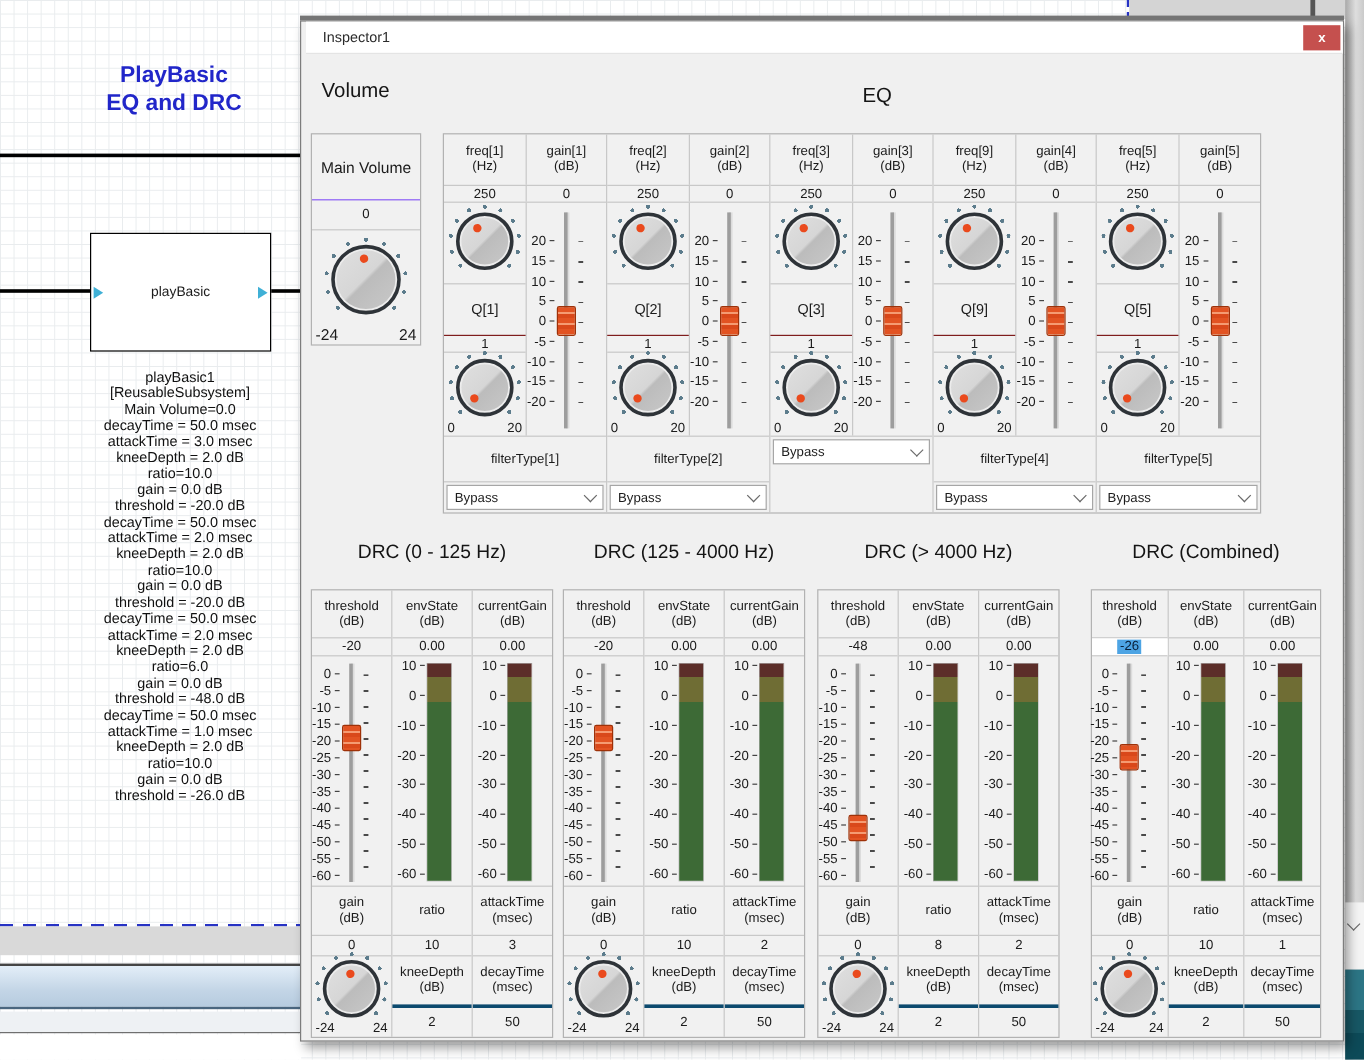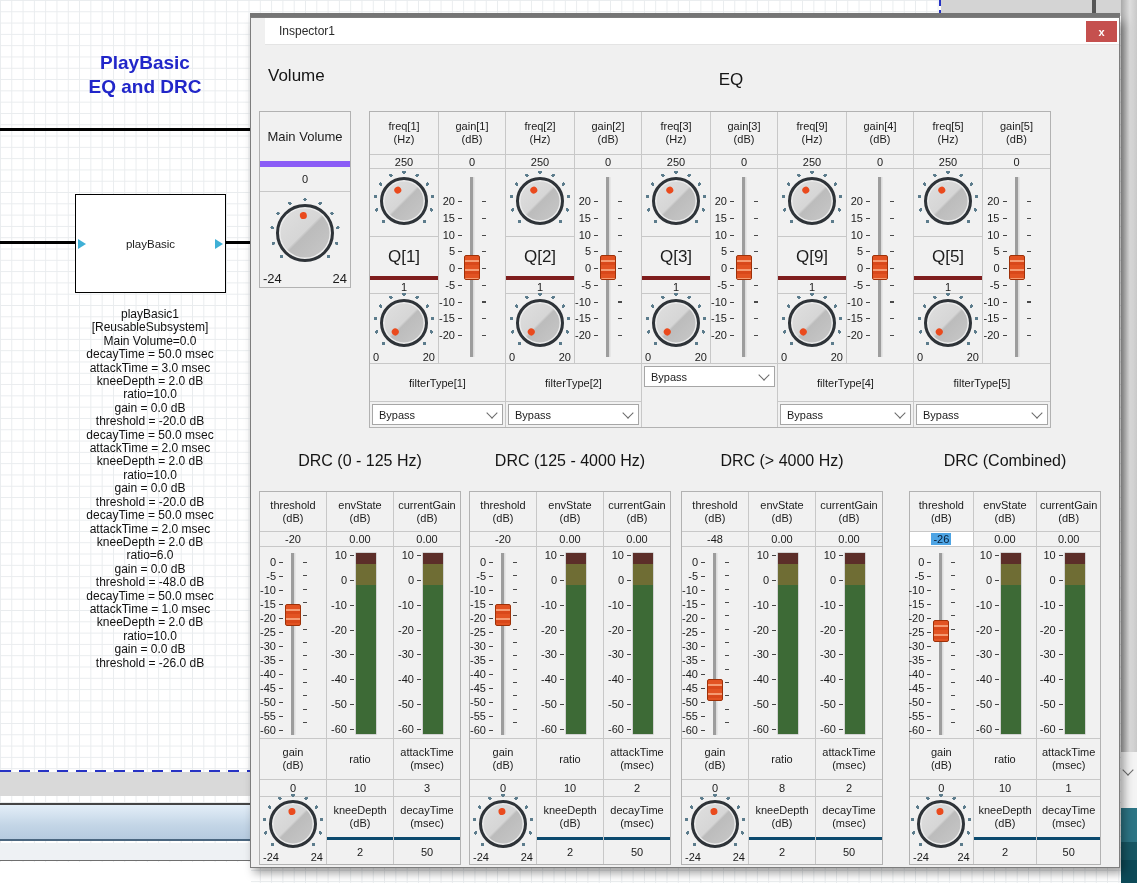--- a/index.html
+++ b/index.html
@@ -43,37 +43,37 @@
   .rail-patch{position:absolute;left:1121px;top:752px;width:16px;height:56px;background:#f4f4f4;}
   .rail-teal{position:absolute;left:1121px;top:808px;width:16px;height:75px;
     background:linear-gradient(#2c7585 0 45%,#175764 45% 70%,#0d4a58 70% 100%);}
   .chev{display:inline-block;width:7px;height:7px;border-right:1.6px solid #6a6a6a;border-bottom:1.6px solid #6a6a6a;transform:rotate(45deg);}
   .rail-chev{position:absolute;left:1124px;top:766px;}
 
   
   #window{position:absolute;left:250px;top:17px;width:870px;height:851px;background:#f0f0f0;
     border:1px solid #7d7d7d;box-sizing:border-box;box-shadow:4px 5px 9px rgba(0,0,0,.38);}
   #window::before{content:"";position:absolute;left:-1px;right:-1px;top:-5px;height:4px;background:#757575;}
-  #titlebar{position:absolute;left:14px;top:0;right:0;height:26px;background:#fff;border-bottom:1px solid #e4e4e4;}
+  #titlebar{position:absolute;left:4px;top:0;right:0;height:26px;background:#fff;border-bottom:1px solid #e4e4e4;}
   #titlebar .ttl{position:absolute;left:14px;top:0;line-height:26px;font-size:12px;color:#2b2b2b;}
   #closebtn{position:absolute;top:3px;right:2px;width:31px;height:21px;background:#c5504e;color:#fff;
     display:flex;align-items:center;justify-content:center;font-size:11px;font-weight:bold;cursor:default;}
 
   .sect-title{position:absolute;font-size:17px;color:#151515;}
   #vol-title{left:17px;top:48px;}
   #eq-title{left:380px;top:52px;width:200px;text-align:center;}
 
   
   .tbl{border:1px solid #b2b2b2;background:#f1f1f1;box-sizing:border-box;}
   .hdr2{display:flex;flex-direction:column;align-items:center;justify-content:center;font-size:11px;line-height:13px;}
   .vcell{display:flex;align-items:center;justify-content:center;font-size:11px;}
 
   
   #volbox{position:absolute;left:8px;top:93px;width:92px;}
-  #volbox .vl{height:55px;border-bottom:6px solid #8b5cf6;display:flex;align-items:center;justify-content:center;font-size:13px;box-sizing:border-box;}
+  #volbox .vl{height:55px;border-bottom:1px solid #8b5cf6;display:flex;align-items:center;justify-content:center;font-size:13px;box-sizing:border-box;}
   #volbox .vv{height:25px;border-bottom:1px solid #c8c8c8;box-sizing:border-box;}
   #volbox .vk{height:95px;position:relative;}
 
   
   .knob{position:relative;}
   .k48{width:48px;height:48px;} .k58{width:58px;height:58px;}
   .kbody{position:absolute;inset:0;border-radius:50%;border:3px solid #2e3338;
     background:linear-gradient(135deg,#e0e0e0 0%,#d6d6d6 48%,#bcbcbc 52%,#c9c9c9 100%);
     box-shadow:inset 0 0 0 1.5px #ececec;}
   .karm{position:absolute;inset:0;transform:rotate(var(--rot,0deg));}
@@ -101,21 +101,21 @@
   .eqch{width:136px;border-right:1px solid #c8c8c8;box-sizing:border-box;display:flex;flex-direction:column;}
   .eqch:last-child{border-right:none;}
   .eh{height:43px;border-bottom:1px solid #c8c8c8;display:flex;box-sizing:border-box;}
   .ev{height:14px;border-bottom:1px solid #c8c8c8;display:flex;box-sizing:border-box;}
   .ew{height:195px;border-bottom:1px solid #c8c8c8;display:flex;box-sizing:border-box;}
   .efl{height:38px;border-bottom:1px solid #c8c8c8;display:flex;align-items:center;justify-content:center;font-size:11px;box-sizing:border-box;}
   .efd{height:25px;box-sizing:border-box;}
   .c1{width:69px;border-right:1px solid #c8c8c8;box-sizing:border-box;}
   .c2{flex:1;}
   .fk{height:68px;border-bottom:1px solid #c8c8c8;position:relative;box-sizing:border-box;}
-  .ql{height:43px;border-bottom:4px solid #7f1d1d;display:flex;align-items:center;justify-content:center;font-size:17px;box-sizing:border-box;}
+  .ql{height:43px;border-bottom:1px solid #7f1d1d;display:flex;align-items:center;justify-content:center;font-size:12px;box-sizing:border-box;}
   .qv{height:14px;border-bottom:1px solid #c8c8c8;box-sizing:border-box;}
   .qk{height:70px;position:relative;}
   .fk .cknob{top:8px;} .qk .cknob{top:5px;}
   .vk .cknob{top:12px;}
 
   
   .vslider{position:relative;height:100%;}
   .strack{position:absolute;left:50%;margin-left:-2px;width:3px;background:#9d9d9d;box-shadow:1.5px 0 0 #dcdcdc;}
   .gslider .strack{top:8px;height:180px;}
   .tslider .strack{top:6px;height:182px;}

